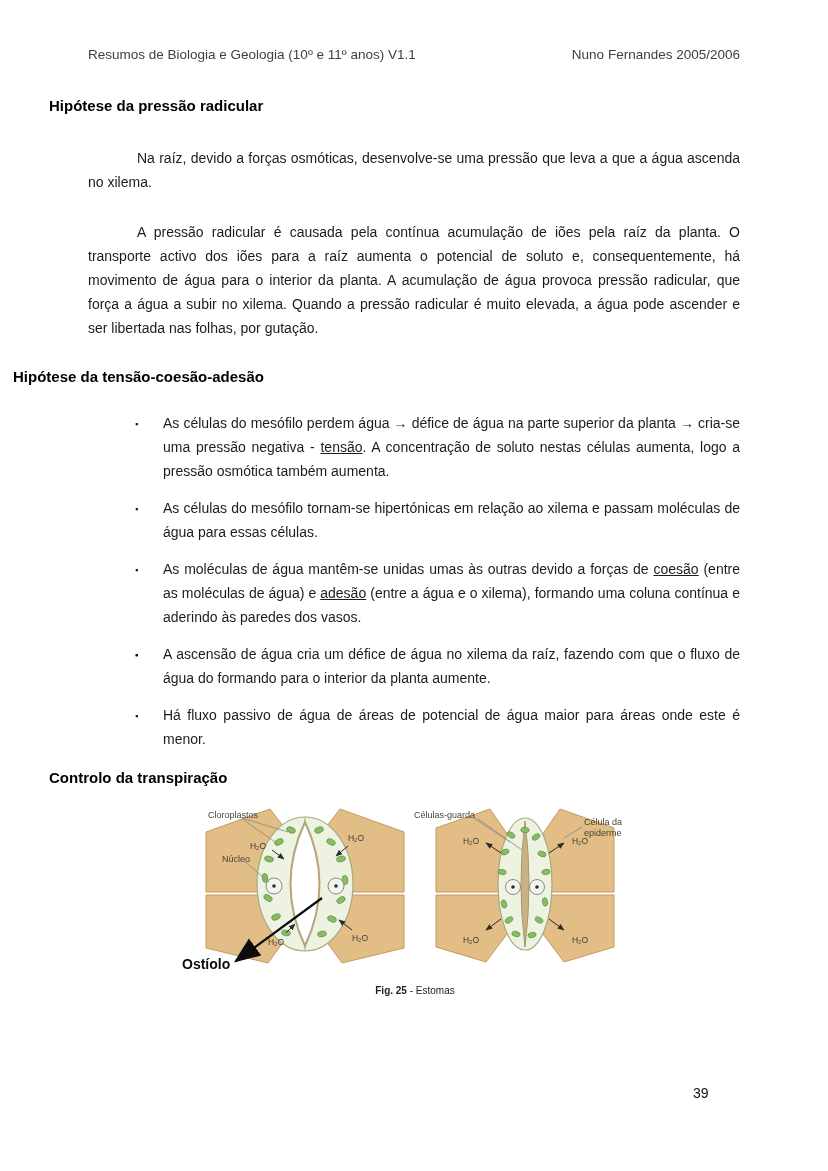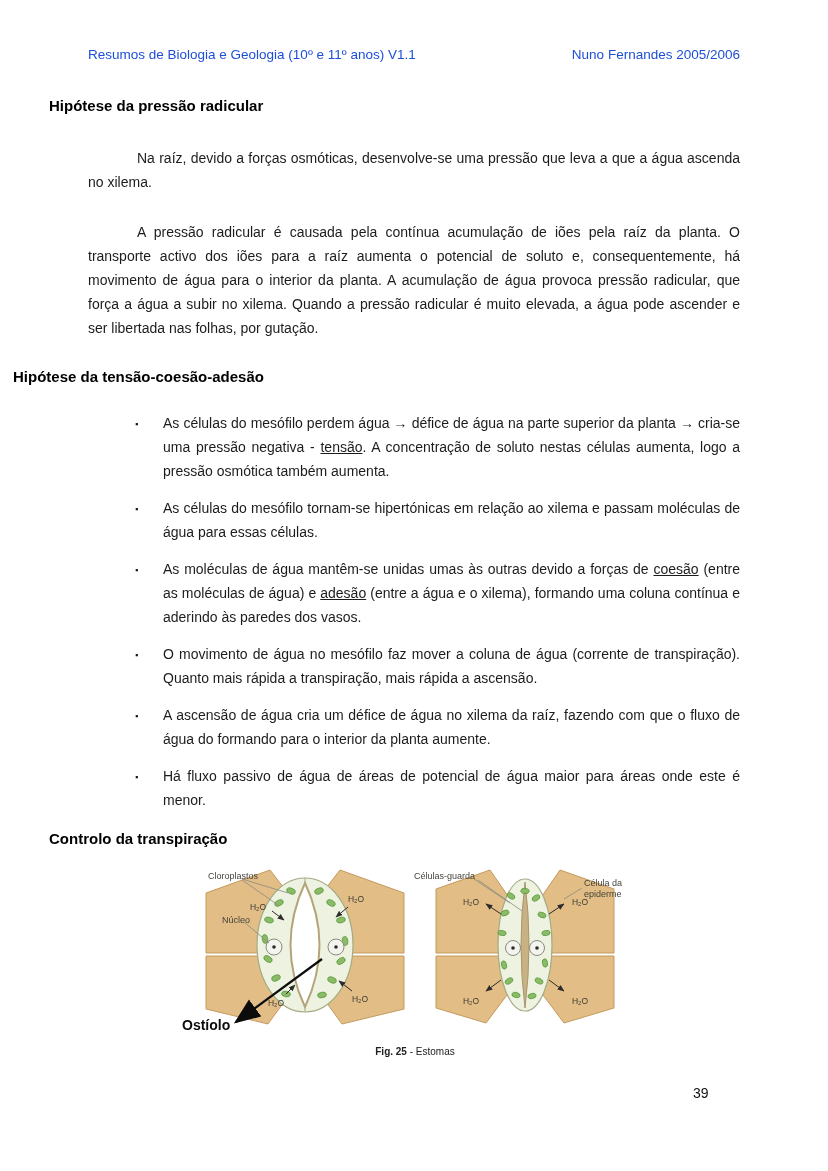--- a/index.html
+++ b/index.html
@@ -7,21 +7,21 @@
     position:relative;
     width:828px;height:1171px;
     background:#ffffff;
     font-family:"Liberation Sans","DejaVu Sans",sans-serif;
     color:#1c1c1c;
     overflow:hidden;
   }
   .pageheader{
     position:absolute;top:47px;left:88px;right:88px;
     display:flex;justify-content:space-between;
-    font-size:13.5px;color:#1d4ed8;
+    font-size:13.5px;color:#404040;
   }
   .h{
     margin:0;padding-left:49px;
     font-size:15px;font-weight:bold;color:#000;
     line-height:20px;
   }
   .h-1{margin-top:96px;}
   .h-2{margin-top:27px;padding-left:13px;}
   .h-3{margin-top:17px;}
   .body{
@@ -107,21 +107,20 @@
     <li>
       <span class="mk">▪</span>
       <span>As células do mesófilo tornam-se hipertónicas em relação ao xilema e passam moléculas de água para essas células.</span>
     </li>
     <li>
       <span class="mk">▪</span>
       <span><span>As moléculas de água mantêm-se unidas umas às outras devido a forças de </span><span class="u">coesão</span><span> (entre as moléculas de água) e </span><span class="u">adesão</span><span> (entre a água e o xilema), formando uma coluna contínua e aderindo às paredes dos vasos.</span></span>
     </li>
     <li>
       <span class="mk">▪</span>
-      <span>O movimento de água no mesófilo faz mover a coluna de água (corrente de transpiração). Quanto mais rápida a transpiração, mais rápida a ascensão.</span>
     </li>
     <li>
       <span class="mk">▪</span>
       <span>A ascensão de água cria um défice de água no xilema da raíz, fazendo com que o fluxo de água do formando para o interior da planta aumente.</span>
     </li>
     <li>
       <span class="mk">▪</span>
       <span>Há fluxo passivo de água de áreas de potencial de água maior para áreas onde este é menor.</span>
     </li>
   </ul>

